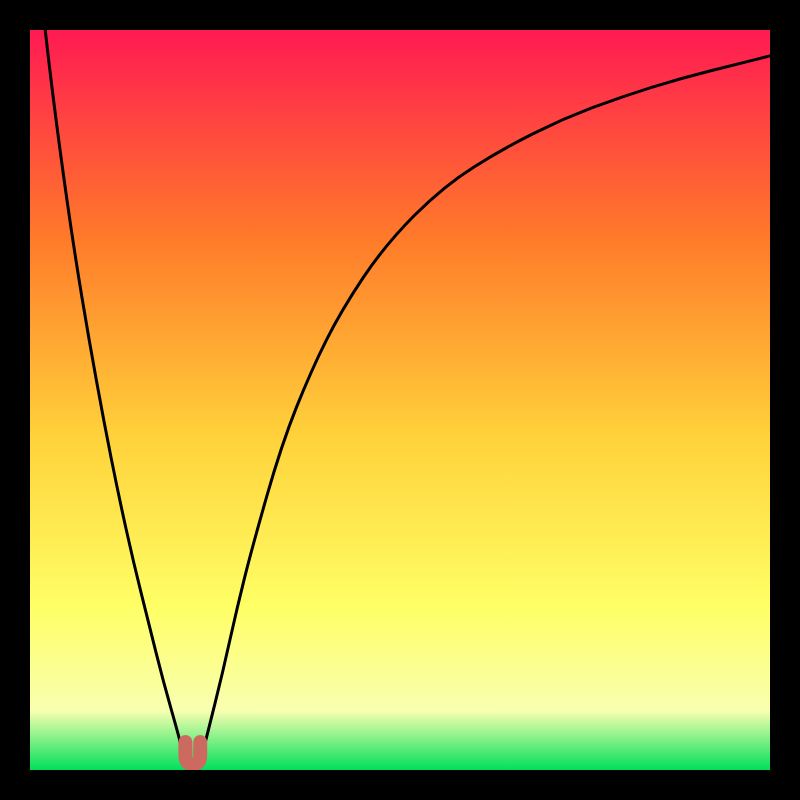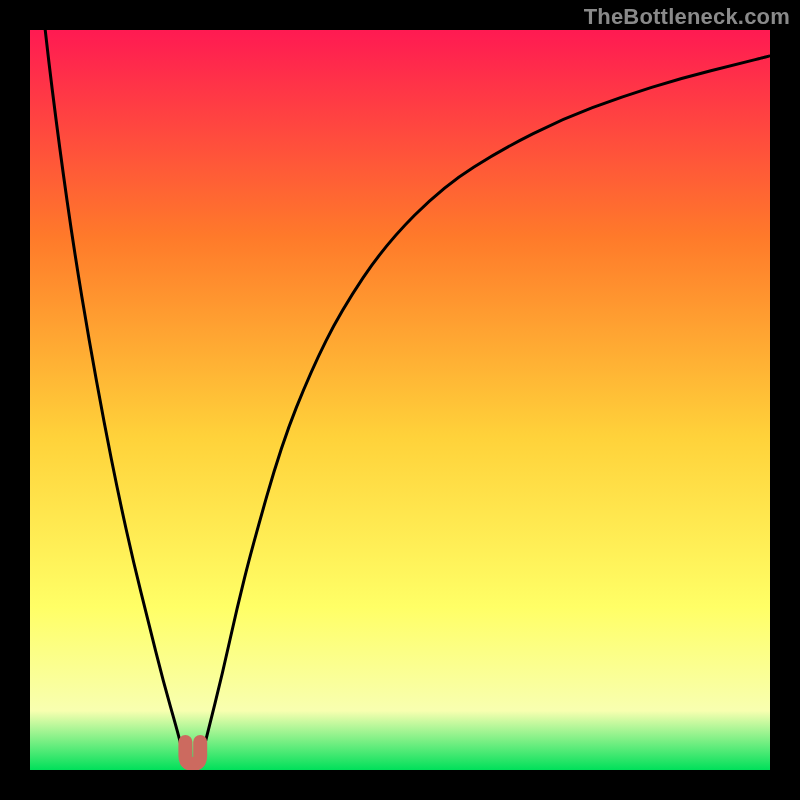--- a/index.html
+++ b/index.html
@@ -52,14 +52,13 @@
           <stop id="g3" offset="78%" stop-color="#ffff66"></stop>
           <stop id="g4" offset="92%" stop-color="#f8ffb0"></stop>
           <stop id="g5" offset="100%" stop-color="#00e05a"></stop>
         </linearGradient>
       </defs>
       <rect x="0" y="0" width="740" height="740" fill="url(#bg-grad)"></rect>
       <path id="curve-path" fill="none" stroke="#000000" stroke-width="3" stroke-linecap="round" d="M 0 -148 Q 0 -148 7.4 -74 Q 14.8 0 22.200000000000003 59.19999999999999 Q 29.6 118.39999999999998 37 170.2 Q 44.4 222 51.8 266.4 Q 59.2 310.8 66.6 351.5 Q 74 392.20000000000005 81.4 429.20000000000005 Q 88.8 466.2 96.2 499.5 Q 103.60000000000001 532.8 111 562.4 Q 118.4 592 125.8 621.6 Q 133.2 651.2 140.6 677.1 Q 148 703 151.7 717.8 Q 155.4 732.6 159.10000000000002 736.3 Q 162.8 740 166.5 736.3 Q 170.20000000000002 732.6 173.9 717.8 Q 177.6 703 185 673.4 Q 192.4 643.8 199.8 610.5 Q 207.20000000000002 577.2 214.60000000000002 547.6 Q 222 518 236.8 466.2 Q 251.60000000000002 414.4 266.4 377.4 Q 281.2 340.4 296 310.79999999999995 Q 310.8 281.2 333 247.9 Q 355.2 214.60000000000002 384.8 185 Q 414.40000000000003 155.39999999999998 444 136.89999999999998 Q 473.6 118.39999999999998 503.2 103.59999999999997 Q 532.8 88.79999999999995 562.4 77.69999999999999 Q 592 66.60000000000002 621.6 57.349999999999966 Q 651.2 48.09999999999991 680.8 40.69999999999999 Q 710.4 33.30000000000007 725.2 29.600000000000023 T 740 25.899999999999977"></path>
       <path id="marker-path" fill="none" stroke="#cc6a5f" stroke-width="14" stroke-linecap="round" stroke-linejoin="round" d="M 155.4 712 L 155.4 726 Q 155.4 734 162.8 734 Q 170.20000000000002 734 170.20000000000002 726 L 170.20000000000002 712"></path>
     </svg>
   </div>
-  <div class="watermark">TheBottleneck.com</div>
 </div>
 
 </body></html>

